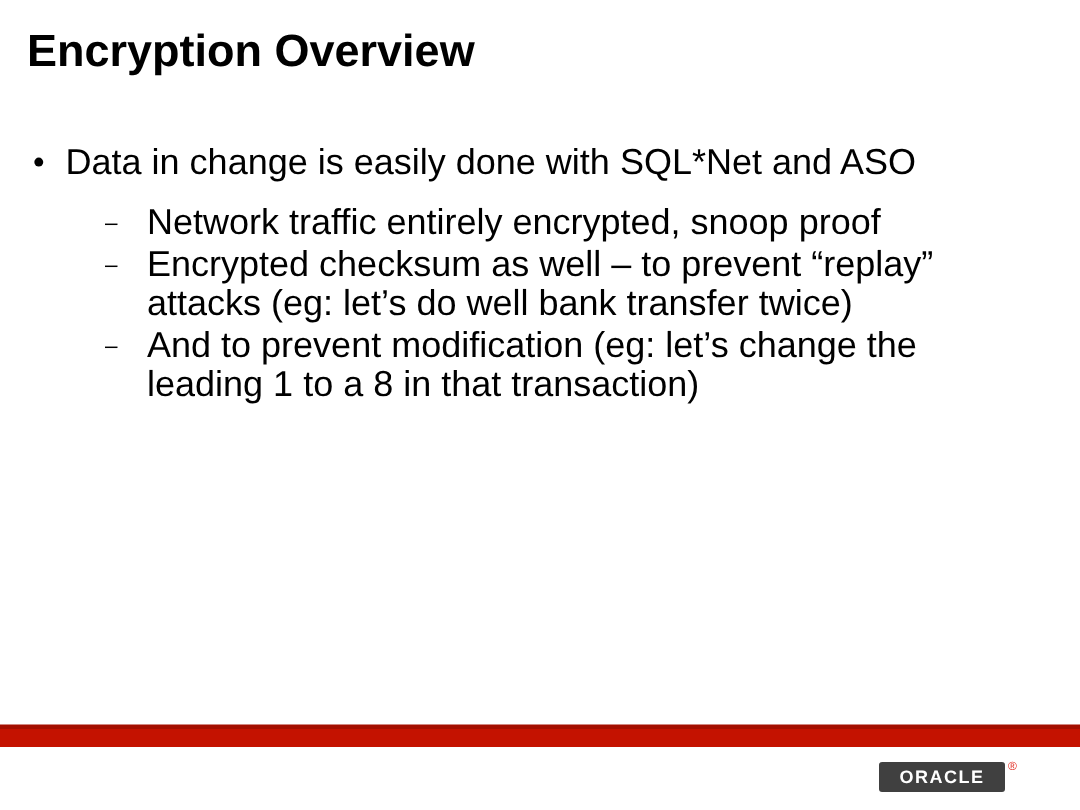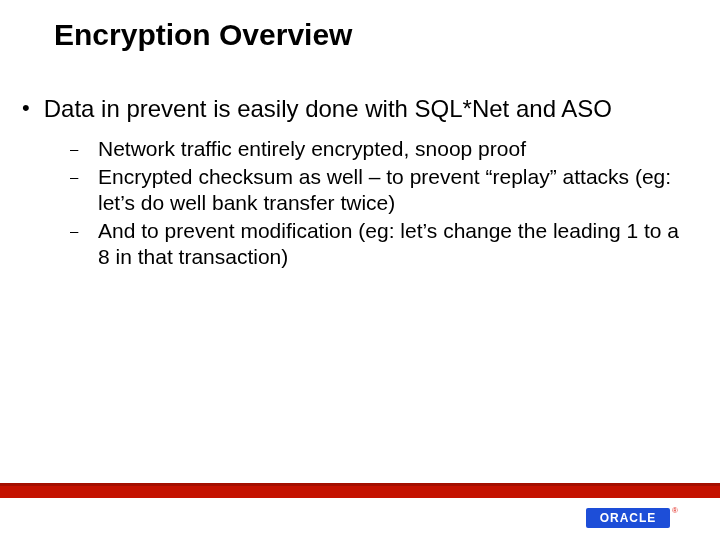--- a/index.html
+++ b/index.html
@@ -1,41 +1,41 @@
 <!DOCTYPE html>
 <html><head>
 <meta charset="utf-8">
 <style>
   html,body{margin:0;padding:0;width:720px;height:540px;background:#fff;font-family:Arial,Helvetica,sans-serif;color:#000;overflow:hidden;}
   .slide{position:relative;width:720px;height:540px;}
-  .title{position:absolute;left:18px;top:18px;font-size:30px;font-weight:bold;margin-left:36px;}
+  .title{position:absolute;left:18px;top:18px;font-size:30px;font-weight:bold;}
   .body{position:absolute;left:22px;top:94px;right:40px;}
   .lvl1{display:flex;align-items:flex-start;margin-bottom:12px;}
   .lvl1 .dot{font-size:22px;line-height:28px;margin-right:14px;}
   .lvl1 .txt{font-size:24px;line-height:30px;}
   .sub{margin-left:48px;margin-top:6px;}
   .lvl2{display:flex;align-items:flex-start;margin-bottom:2px;}
   .lvl2 .dash{font-size:15px;line-height:26px;margin-right:18px;min-width:10px;}
-  .lvl2 .txt{font-size:21px;line-height:26px;}
+  .lvl2 .txt{font-size:24px;line-height:26px;}
   .footer-bar{position:absolute;left:0;bottom:42px;width:720px;height:12px;background:#c41200;}
   .footer-bar::before{content:"";position:absolute;left:0;top:-3px;width:720px;height:3px;background:#a40f00;}
   .logo{position:absolute;right:24px;bottom:12px;width:110px;height:20px;}
-  .logo .box{width:84px;height:20px;background:#1d4ed8;color:#fff;font-size:12px;font-weight:bold;font-family:Verdana,Arial,sans-serif;letter-spacing:1px;display:flex;align-items:center;justify-content:center;border-radius:2px;float:left;}
+  .logo .box{width:84px;height:20px;background:#404040;color:#fff;font-size:12px;font-weight:bold;font-family:Verdana,Arial,sans-serif;letter-spacing:1px;display:flex;align-items:center;justify-content:center;border-radius:2px;float:left;}
   .logo .reg{float:left;font-size:8px;color:#e1261c;margin-left:2px;margin-top:-2px;}
 </style>
 </head>
 <body>
 
 <div class="slide">
   <div class="title">Encryption Overview</div>
 
   <div class="body">
     <div class="lvl1">
       <div class="dot">•</div>
-      <div class="txt">Data in prevent is easily done with SQL*Net and ASO</div>
+      <div class="txt">Data in change is easily done with SQL*Net and ASO</div>
     </div>
     <div class="sub">
       <div class="lvl2">
         <div class="dash">–</div>
         <div class="txt">Network traffic entirely encrypted, snoop proof</div>
       </div>
       <div class="lvl2">
         <div class="dash">–</div>
         <div class="txt">Encrypted checksum as well – to prevent “replay” attacks (eg: let’s do well bank transfer twice)</div>
       </div>

